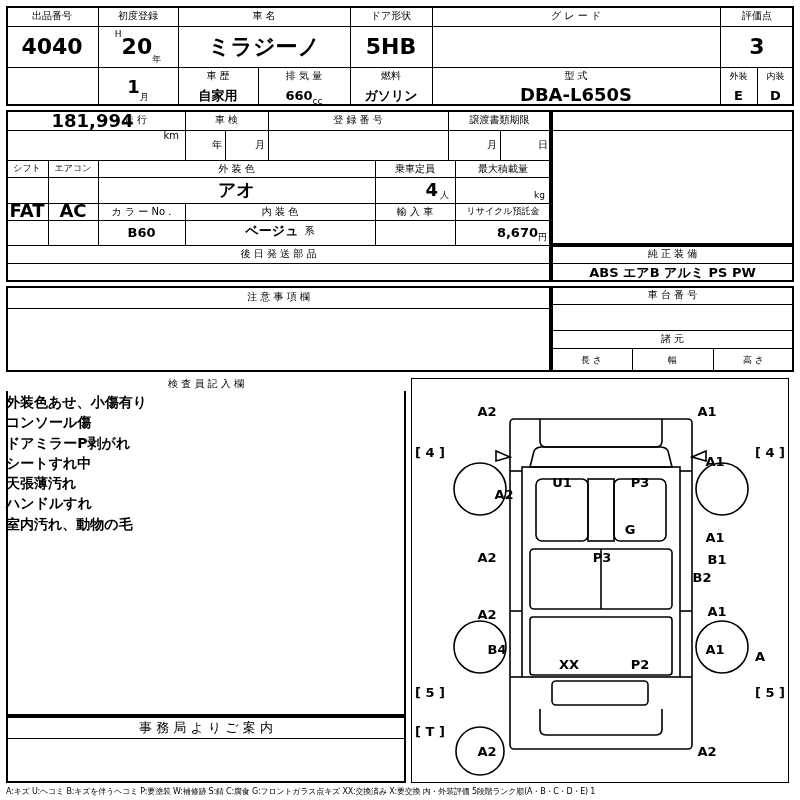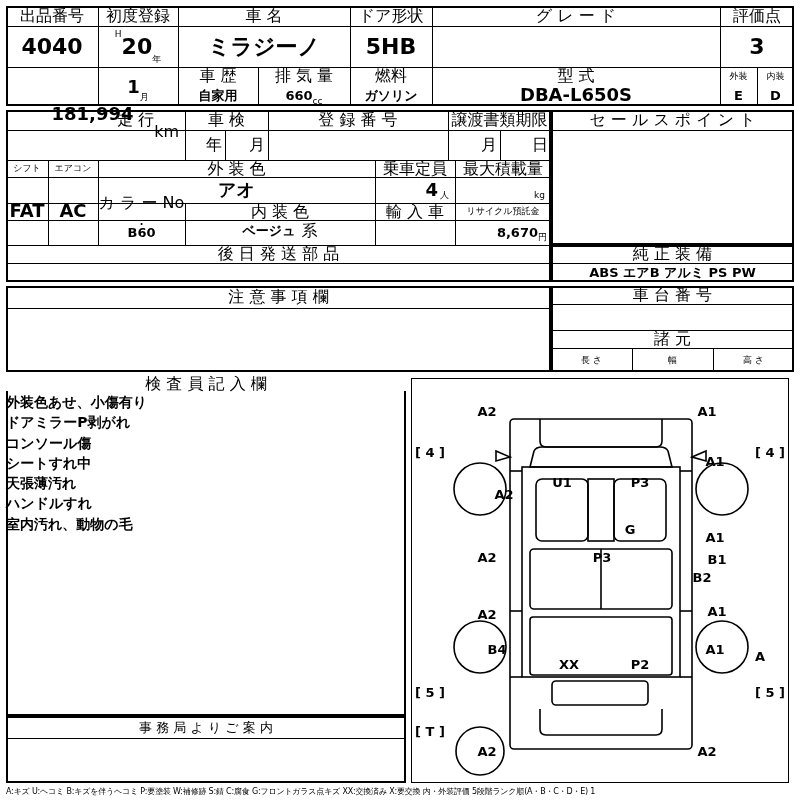--- a/index.html
+++ b/index.html
@@ -1,20 +1,20 @@
 <!DOCTYPE html>
 <html><head>
 <meta charset="utf-8">
 <style>
   html,body{margin:0;padding:0;background:#ffffff;}
   body{width:800px;height:800px;font-family:"DejaVu Sans","Liberation Sans",sans-serif;color:#000;}
   #sheet{position:relative;width:800px;height:800px;box-sizing:border-box;}
   .bx{position:absolute;box-sizing:border-box;border:1px solid #000;}
   .lbl{position:absolute;box-sizing:border-box;display:flex;align-items:center;justify-content:center;text-align:center;line-height:1.05;}
-  .sm{font-size:16px;}
+  .sm{font-size:10px;}
   .xs{font-size:9px;}
   .md{font-size:13px;}
   .lg{font-size:18px;}
   .xl{font-size:22px;}
   .bold{font-weight:bold;}
   .vline{position:absolute;background:#000;width:1px;}
   .hline{position:absolute;background:#000;height:1px;}
   
   #diagram{position:absolute;left:411px;top:378px;width:378px;height:405px;box-sizing:border-box;border:1px solid #000;}
   #diagram svg{display:block;}
@@ -167,21 +167,20 @@
   <div class="lbl" style="left:455px;top:221px;width:96px;height:24px;justify-content:flex-end;padding-right:4px;">
     <span class="md bold">8,670</span>
     <span class="xs" style="align-self:flex-end;margin-bottom:3px;">円</span>
   </div>
 
   <div class="lbl sm" style="left:6px;top:246px;width:545px;height:17px;">後 日 発 送 部 品</div>
   <div class="lbl md" style="left:6px;top:264px;width:545px;height:18px;"></div>
 
   <div class="bx" style="left:551px;top:110px;width:243px;height:135px;border-width:2px;"></div>
   <div class="hline" style="left:551px;top:130px;width:243px;"></div>
-  <div class="lbl sm" style="left:551px;top:111px;width:243px;height:19px;">セ ー ル ス ポ イ ン ト</div>
   <div class="lbl md" style="left:551px;top:131px;width:243px;height:113px;"></div>
 
   <div class="bx" style="left:551px;top:245px;width:243px;height:37px;border-width:2px;"></div>
   <div class="hline" style="left:551px;top:263px;width:243px;"></div>
   <div class="lbl sm" style="left:551px;top:246px;width:243px;height:17px;">純 正 装 備</div>
   <div class="lbl md bold" style="left:551px;top:264px;width:243px;height:18px;">ABS エアB アルミ PS PW</div>
 
   <div class="bx" style="left:6px;top:286px;width:545px;height:86px;border-width:2px;"></div>
   <div class="hline" style="left:6px;top:308px;width:545px;"></div>
   <div class="lbl sm" style="left:6px;top:287px;width:545px;height:21px;">注 意 事 項 欄</div>
@@ -199,22 +198,22 @@
   <div class="lbl xs" style="left:551px;top:349px;width:81px;height:23px;">長 さ</div>
   <div class="lbl xs" style="left:632px;top:349px;width:81px;height:23px;">幅</div>
   <div class="lbl xs" style="left:713px;top:349px;width:81px;height:23px;">高 さ</div>
 
   <div class="bx" style="left:6px;top:378px;width:400px;height:338px;border-width:2px;"></div>
   <div class="hline" style="left:6px;top:390px;width:400px;"></div>
   <div class="lbl sm" style="left:6px;top:377px;width:400px;height:14px;background:#fff;">検 査 員 記 入 欄</div>
 
   <div class="note-list">
     <div>外装色あせ、小傷有り</div>
+    <div>コンソール傷</div>
     <div>ドアミラーP剥がれ</div>
-    <div>コンソール傷</div>
     <div>シートすれ中</div>
     <div>天張薄汚れ</div>
     <div>ハンドルすれ</div>
     <div>室内汚れ、動物の毛</div>
   </div>
 
   <div class="bx" style="left:6px;top:716px;width:400px;height:67px;border-width:2px;"></div>
   <div class="hline" style="left:6px;top:738px;width:400px;"></div>
   <div class="lbl md" style="left:6px;top:717px;width:400px;height:21px;">事 務 局 よ り ご 案 内</div>
   <div class="lbl md" style="left:6px;top:739px;width:400px;height:43px;"></div>

